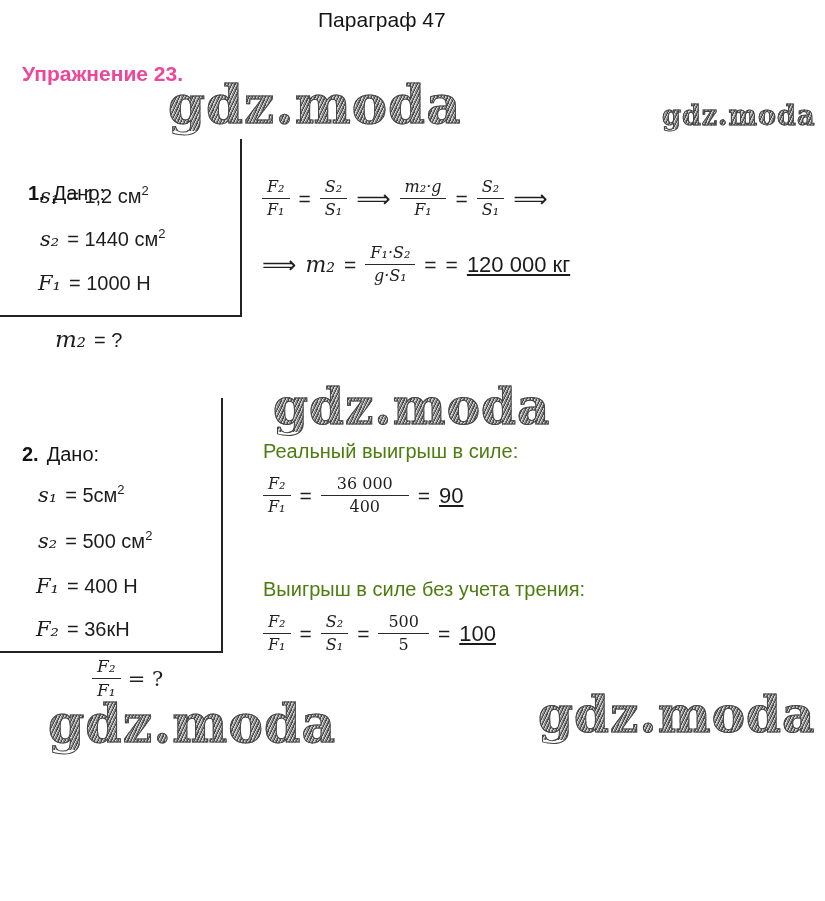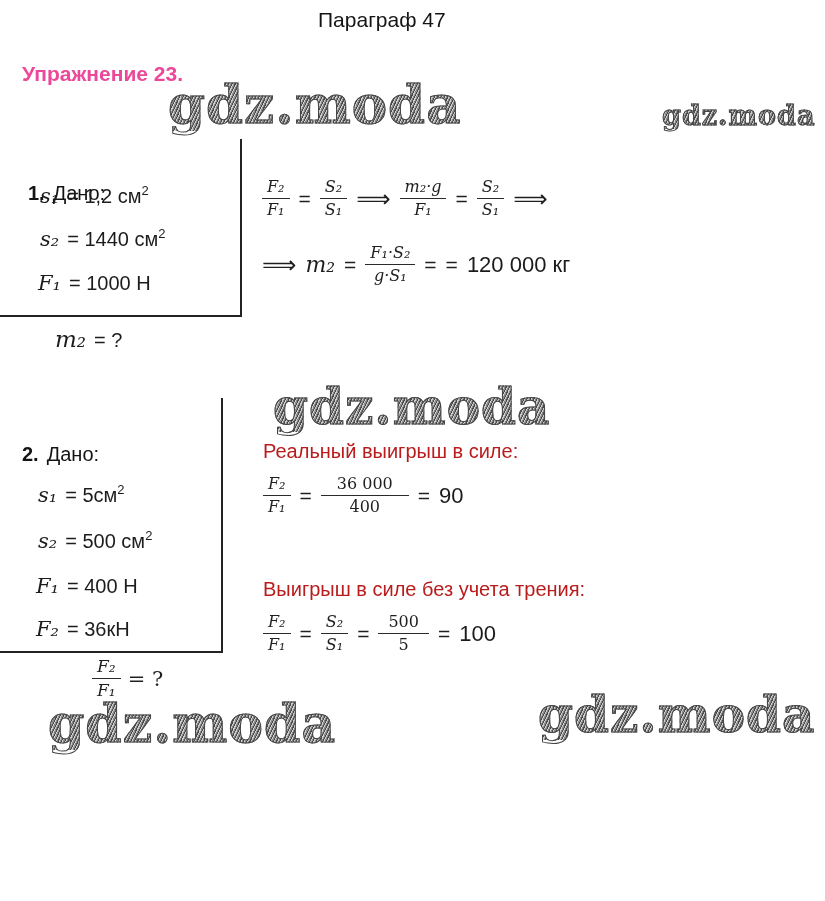--- a/index.html
+++ b/index.html
@@ -36,22 +36,22 @@
   
   .mrow{display:flex;align-items:center;gap:9px;white-space:nowrap;}
   .frac{display:inline-block;text-align:center;vertical-align:middle;
         font-family:"DejaVu Serif",serif;font-size:16px;line-height:1.25;color:#1f1f1f;}
   .frac .num{display:block;padding:0 5px 1px;border-bottom:1.6px solid #2a2a2a;}
   .frac .den{display:block;padding:1px 5px 0;}
   .frac.vit .num,.frac.vit .den{font-style:italic;}
   .eq{font-size:21px;color:#1f1f1f;}
   .arrow{font-size:24px;color:#1f1f1f;font-family:"DejaVu Sans",sans-serif;}
   .mvar{font-family:"DejaVu Serif",serif;font-style:italic;font-size:22px;color:#1f1f1f;}
-  .res{font-size:22px;color:#1b1b1b;}
-  .sol-label{font-size:20px;color:#b91c1c;white-space:nowrap;}
+  .res{font-size:22px;color:#1b1b1b;text-decoration:underline;}
+  .sol-label{font-size:20px;color:#4d7c0f;white-space:nowrap;}
   
   .p3{
     font-size:20.5px;line-height:39px;text-align:justify;color:#181818;
     word-spacing:3px;margin:0;
   }
 </style>
 </head>
 <body>
 
 <div id="canvas">

